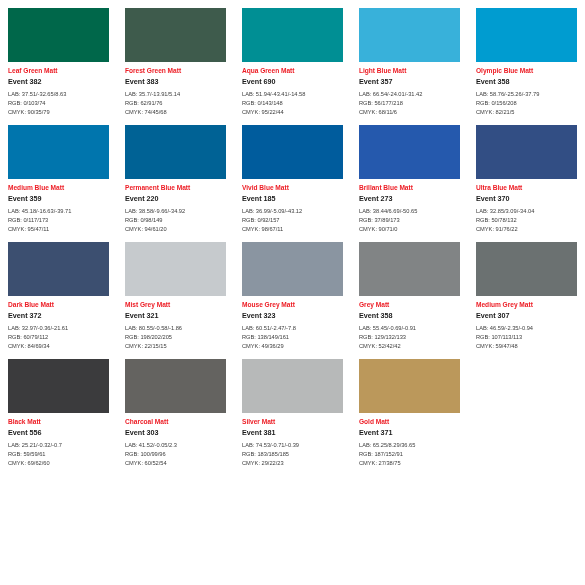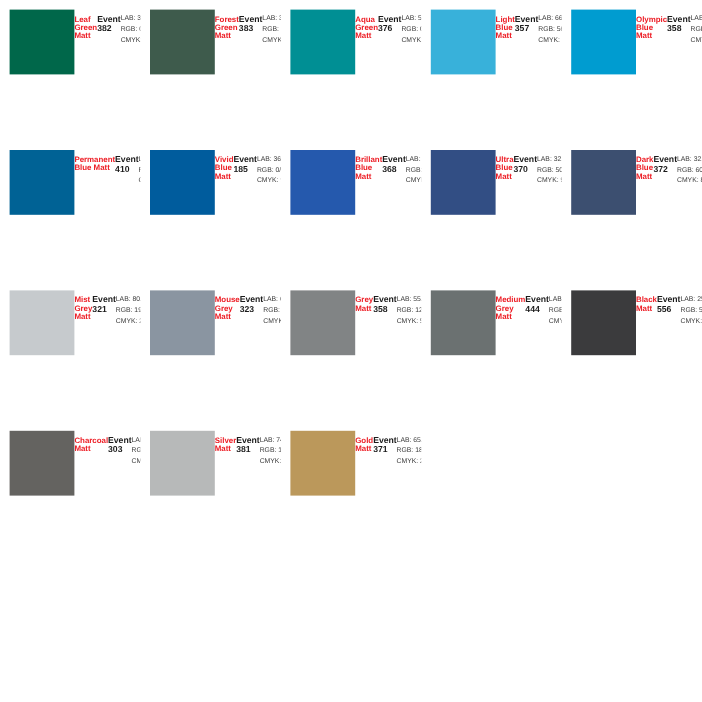--- a/index.html
+++ b/index.html
@@ -17,20 +17,21 @@
     display: grid;
     grid-template-columns: repeat(5, 117px);
     grid-template-rows: repeat(5, 117px);
     width: 585px;
     height: 585px;
   }
   .swatch-card {
     box-sizing: border-box;
     padding: 8px 8px 0 8px;
     display: flex;
+    flex-direction: column;
     background: #ffffff;
   }
   .swatch-card.empty {
     background: #ffffff;
   }
   .swatch-chip {
     width: 100%;
     height: 54px;
     flex: 0 0 54px;
   }
@@ -80,21 +81,21 @@
       <div class="swatch-event">Event 383</div>
       <div class="swatch-values">
         <div>LAB: 35.7/-13.91/5.14</div>
         <div>RGB: 62/91/76</div>
         <div>CMYK: 74/45/68</div>
       </div>
     </div>
     <div class="swatch-card">
       <div class="swatch-chip" style="background-color: rgb(0, 143, 148);"></div>
       <div class="swatch-name">Aqua Green Matt</div>
-      <div class="swatch-event">Event 376</div>
+      <div class="swatch-event">Event 690</div>
       <div class="swatch-values">
         <div>LAB: 51.94/-43.41/-14.58</div>
         <div>RGB: 0/143/148</div>
         <div>CMYK: 95/22/44</div>
       </div>
     </div>
     <div class="swatch-card">
       <div class="swatch-chip" style="background-color: rgb(56, 177, 218);"></div>
       <div class="swatch-name">Light Blue Matt</div>
       <div class="swatch-event">Event 357</div>
@@ -108,43 +109,53 @@
       <div class="swatch-chip" style="background-color: rgb(0, 156, 208);"></div>
       <div class="swatch-name">Olympic Blue Matt</div>
       <div class="swatch-event">Event 358</div>
       <div class="swatch-values">
         <div>LAB: 58.76/-25.26/-37.79</div>
         <div>RGB: 0/156/208</div>
         <div>CMYK: 82/21/5</div>
       </div>
     </div>
     <div class="swatch-card">
+      <div class="swatch-chip" style="background-color: rgb(0, 117, 173);"></div>
+      <div class="swatch-name">Medium Blue Matt</div>
+      <div class="swatch-event">Event 359</div>
+      <div class="swatch-values">
+        <div>LAB: 45.18/-16.63/-39.71</div>
+        <div>RGB: 0/117/173</div>
+        <div>CMYK: 95/47/11</div>
+      </div>
+    </div>
+    <div class="swatch-card">
       <div class="swatch-chip" style="background-color: rgb(0, 98, 149);"></div>
       <div class="swatch-name">Permanent Blue Matt</div>
-      <div class="swatch-event">Event 410</div>
+      <div class="swatch-event">Event 220</div>
       <div class="swatch-values">
         <div>LAB: 38.58/-9.66/-34.92</div>
         <div>RGB: 0/98/149</div>
         <div>CMYK: 94/61/20</div>
       </div>
     </div>
     <div class="swatch-card">
       <div class="swatch-chip" style="background-color: rgb(0, 92, 157);"></div>
       <div class="swatch-name">Vivid Blue Matt</div>
       <div class="swatch-event">Event 185</div>
       <div class="swatch-values">
         <div>LAB: 36.99/-5.09/-43.12</div>
         <div>RGB: 0/92/157</div>
         <div>CMYK: 98/67/11</div>
       </div>
     </div>
     <div class="swatch-card">
       <div class="swatch-chip" style="background-color: rgb(37, 89, 173);"></div>
       <div class="swatch-name">Brillant Blue Matt</div>
-      <div class="swatch-event">Event 368</div>
+      <div class="swatch-event">Event 273</div>
       <div class="swatch-values">
         <div>LAB: 38.44/6.69/-50.65</div>
         <div>RGB: 37/89/173</div>
         <div>CMYK: 90/71/0</div>
       </div>
     </div>
     <div class="swatch-card">
       <div class="swatch-chip" style="background-color: rgb(50, 78, 132);"></div>
       <div class="swatch-name">Ultra Blue Matt</div>
       <div class="swatch-event">Event 370</div>
@@ -190,21 +201,21 @@
       <div class="swatch-event">Event 358</div>
       <div class="swatch-values">
         <div>LAB: 55.45/-0.69/-0.91</div>
         <div>RGB: 129/132/133</div>
         <div>CMYK: 52/42/42</div>
       </div>
     </div>
     <div class="swatch-card">
       <div class="swatch-chip" style="background-color: rgb(107, 113, 113);"></div>
       <div class="swatch-name">Medium Grey Matt</div>
-      <div class="swatch-event">Event 444</div>
+      <div class="swatch-event">Event 307</div>
       <div class="swatch-values">
         <div>LAB: 46.59/-2.35/-0.94</div>
         <div>RGB: 107/113/113</div>
         <div>CMYK: 59/47/48</div>
       </div>
     </div>
     <div class="swatch-card">
       <div class="swatch-chip" style="background-color: rgb(59, 59, 61);"></div>
       <div class="swatch-name">Black Matt</div>
       <div class="swatch-event">Event 556</div>

